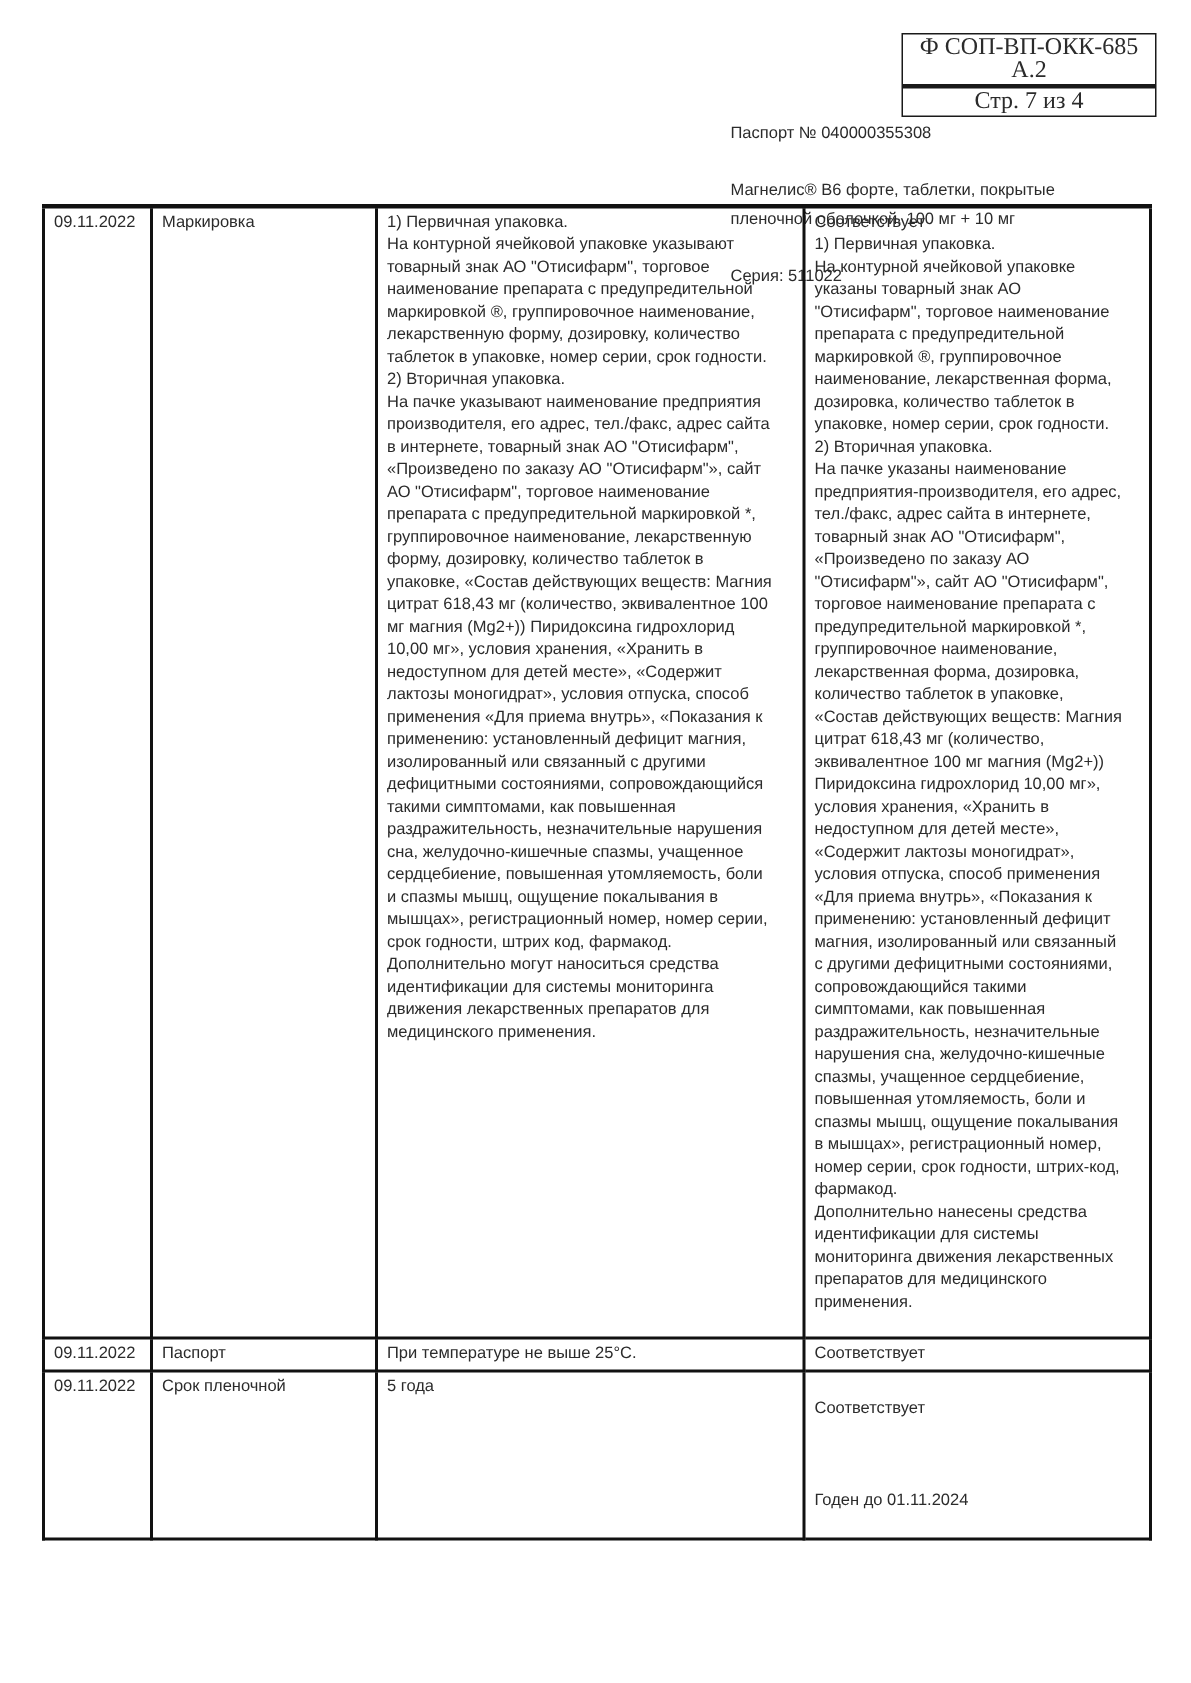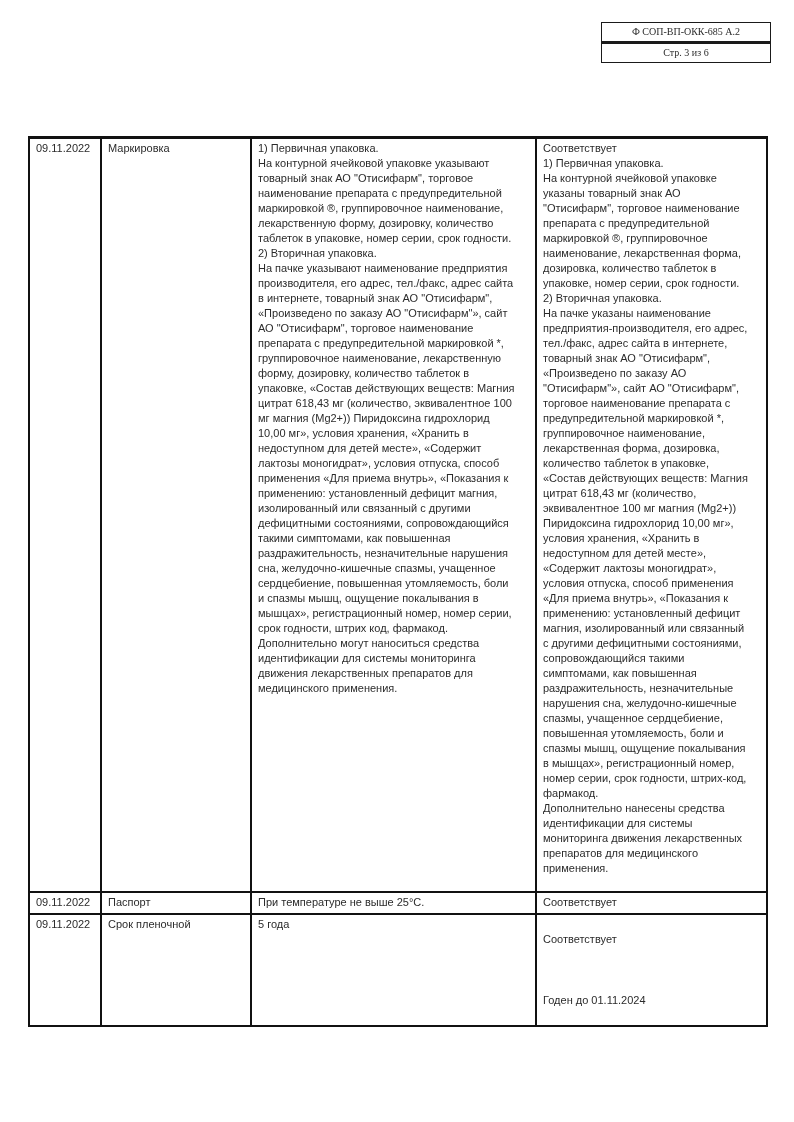--- a/index.html
+++ b/index.html
@@ -11,21 +11,21 @@
     position: relative;
     overflow: hidden;
   }
   .page { position: absolute; inset: 0; background: #fff; }
 
   
   .stamp-box {
     position: absolute; left: 601px; top: 22px; width: 168px;
     border: 1.5px solid #1a1a1a;
     font-family: "Liberation Serif", serif;
-    font-size: 10px; color: #2b2b2b;
+    font-size: 16px; color: #2b2b2b;
     text-align: center;
   }
   .stamp-box .cell { padding: 1px 2px 2px 2px; line-height: 15px; }
   .stamp-box .cell.first { border-bottom: 3px solid #1a1a1a; }
 
   
   .doc-header {
     position: absolute; left: 487px; top: 61px; width: 300px;
     font-size: 11px; line-height: 19px; color: #2b2b2b;
     white-space: pre-line;
@@ -63,23 +63,29 @@
   }
   .conclusion .l1 { padding-left: 10px; }
 </style>
 </head>
 <body>
 
 <div class="page">
 
   <div class="stamp-box">
     <div class="cell first">Ф СОП-ВП-ОКК-685 А.2</div>
-    <div class="cell">Стр. 3 из 6</div>
+    <div class="cell">Стр. 7 из 4</div>
   </div>
 
+  <div class="doc-header">
+    <div>Паспорт № 040000355308</div>
+    <div>Магнелис® В6 форте, таблетки, покрытые
+пленочной оболочкой, 100 мг + 10 мг</div>
+    <div>Серия: 511022</div>
+  </div>
 
   <table class="qc-table">
     <colgroup>
       <col class="col-date">
         <col class="col-param">
         <col class="col-req">
         <col class="col-res">
     </colgroup>
     <tbody>
       <tr class="row-marking">

